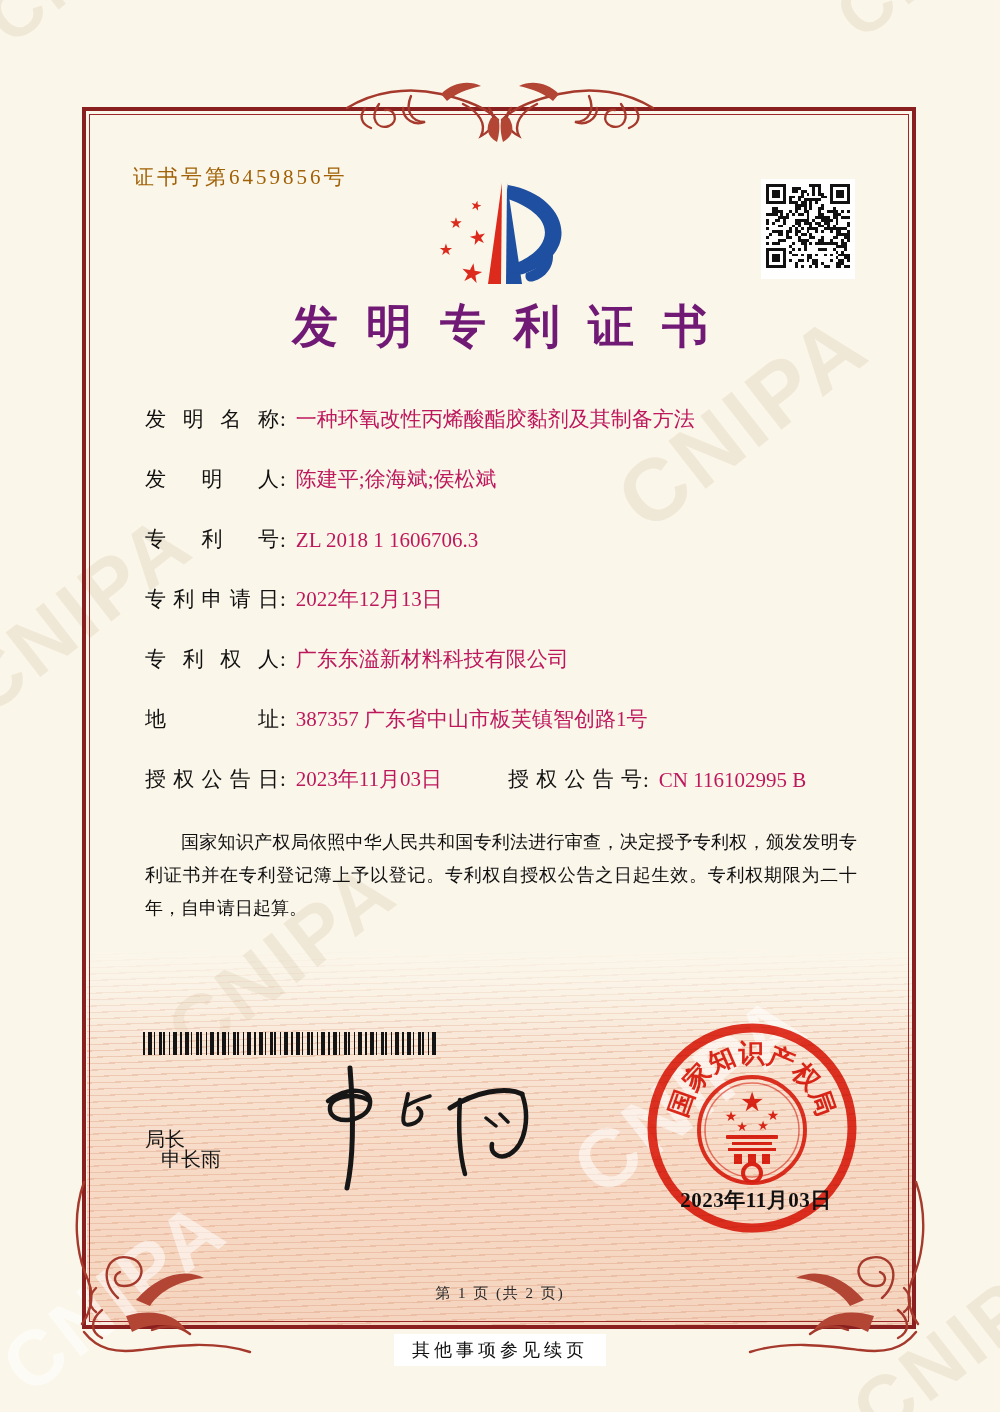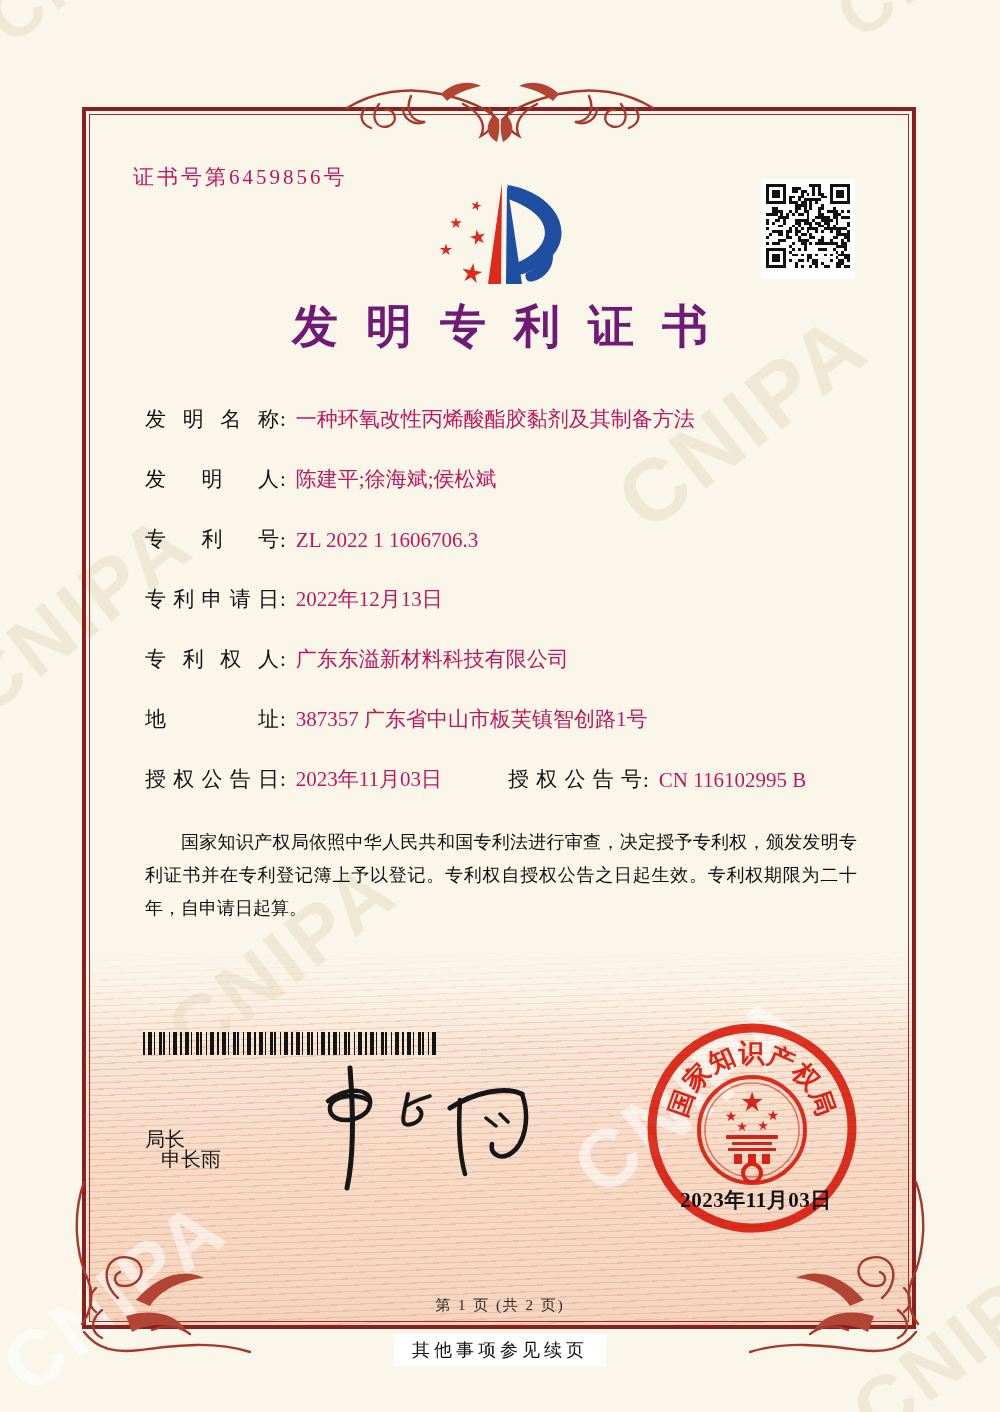--- a/index.html
+++ b/index.html
@@ -26,21 +26,21 @@
     -webkit-mask-image:linear-gradient(to bottom, transparent 0, #000 26%);
     mask-image:linear-gradient(to bottom, transparent 0, #000 26%);
   }
   
   .frame{
     left:82px;top:107px;width:834px;height:1222px;z-index:2;
     border:4px solid #8a1f1f;outline:1px solid #9c2a2a;outline-offset:-8px;
     box-sizing:border-box;pointer-events:none;
   }
   .ornament{z-index:3;pointer-events:none;}
-  .cert-no{left:133px;top:163px;font-size:21px;letter-spacing:3px;color:#be185d;z-index:4;}
+  .cert-no{left:133px;top:163px;font-size:21px;letter-spacing:3px;color:#a16207;z-index:4;}
   .logo{left:414px;top:166px;z-index:4;}
   .qr-wrap{left:761px;top:179px;width:94px;height:100px;background:#fff;z-index:4;
            display:flex;justify-content:center;}
   .qr-wrap svg{margin-top:5px;}
   .title{left:0;right:0;top:296px;text-align:center;z-index:4;}
   .title span{font-size:46px;font-weight:bold;letter-spacing:28px;margin-right:-28px;color:#701a75;}
   .fields{left:145px;top:405px;width:716px;z-index:4;}
   .frow{position:relative;height:34px;margin-bottom:26px;font-size:21px;white-space:nowrap;}
   .flabel{display:inline-flex;width:134px;justify-content:space-between;vertical-align:bottom;color:#111;}
   .fcolon{margin:0 10px 0 1px;}
@@ -57,21 +57,21 @@
       #141414 16px 19px, transparent 19px 20px,
       #141414 20px 22px, transparent 22px 26px,
       #141414 26px 27px, transparent 27px 30px,
       #141414 30px 34px, transparent 34px 37px);}
   .signer-title{left:145px;top:1105px;font-size:20px;z-index:4;margin-top:21px;}
   .signer-name{left:145px;top:1146px;font-size:20px;z-index:4;margin-left:16px;}
   .signature{left:290px;top:1056px;z-index:5;}
   .seal{left:637px;top:1013px;z-index:4;mix-blend-mode:multiply;}
   .seal-date{left:650px;top:1186px;width:212px;text-align:center;font-size:21px;
              font-weight:bold;color:#101010;z-index:5;letter-spacing:0.5px;}
-  .page-no{left:0;right:0;top:1284px;text-align:center;font-size:15px;color:#2a2a2a;z-index:4;letter-spacing:2px;margin-top:12px;}
+  .page-no{left:0;right:0;top:1284px;text-align:center;font-size:15px;color:#2a2a2a;z-index:4;letter-spacing:2px;}
   .note{left:0;right:0;top:1334px;text-align:center;z-index:4;}
   .note span{display:inline-block;background:#ffffff;padding:4px 18px;font-size:18px;
              letter-spacing:4px;color:#101010;text-align:right;}
 </style>
 </head>
 <body>
 
 <div class="wm beige" style="left:-30px;top:-5px;font-size:72px;">CNIPA</div>
 <div class="wm beige" style="left:820px;top:-10px;font-size:72px;">CNIPA</div>
 <div class="wm beige" style="left:598px;top:470px;font-size:88px;">CNIPA</div>
@@ -453,21 +453,21 @@
         <span>发</span>
         <span>明</span>
         <span>人</span>
       </span><span class="fcolon">:</span><span class="fvalue">陈建平;徐海斌;侯松斌</span>
   </div>
   <div class="frow">
     <span class="flabel">
         <span>专</span>
         <span>利</span>
         <span>号</span>
-      </span><span class="fcolon">:</span><span class="fvalue">ZL 2022 1 1606706.3</span>
+      </span><span class="fcolon">:</span><span class="fvalue">ZL 2018 1 1606706.3</span>
   </div>
   <div class="frow">
     <span class="flabel">
         <span>专</span>
         <span>利</span>
         <span>申</span>
         <span>请</span>
         <span>日</span>
       </span><span class="fcolon">:</span><span class="fvalue">2022年12月13日</span>
   </div>

